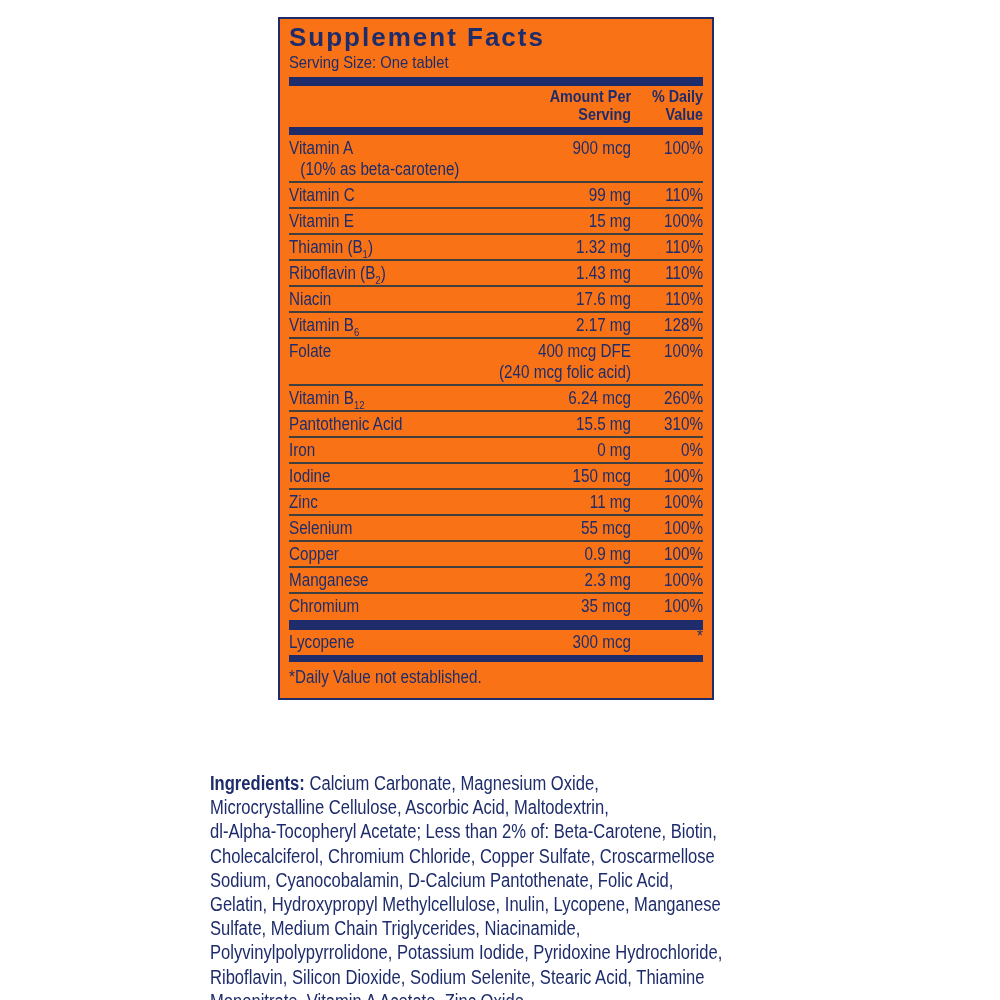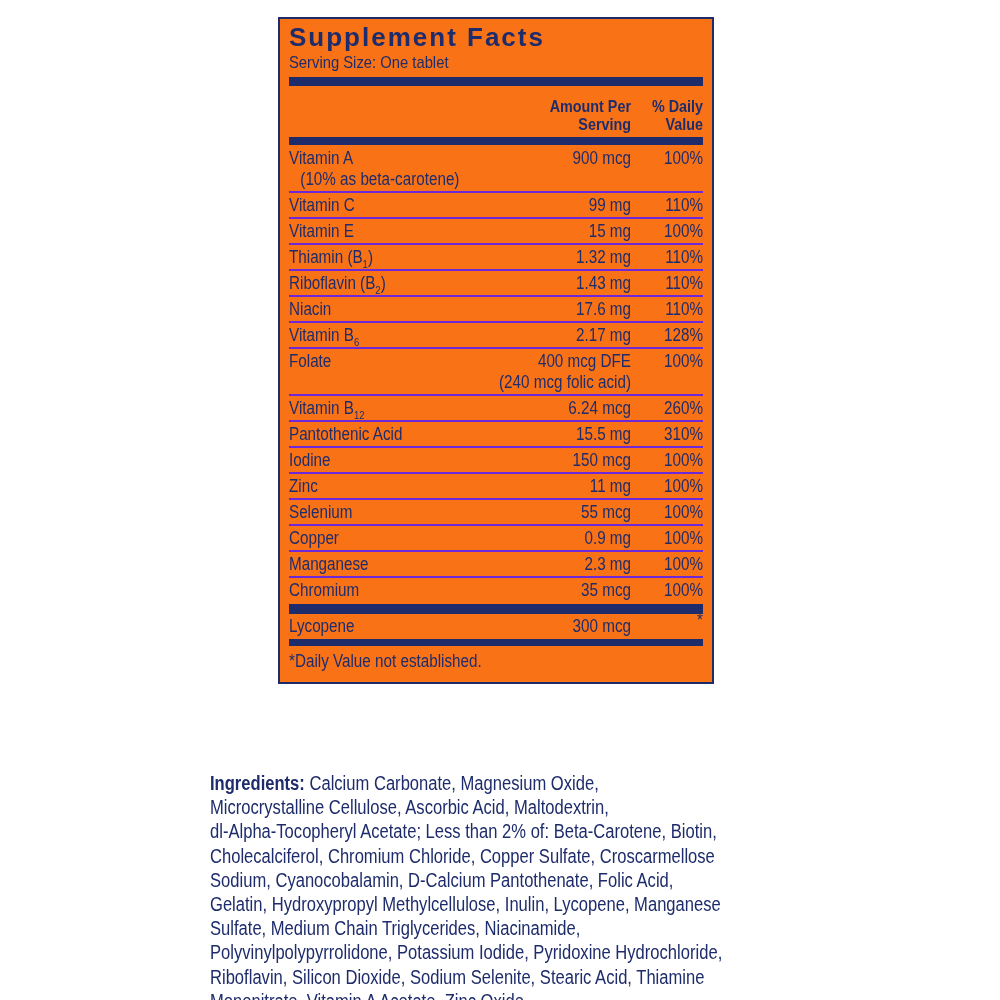--- a/index.html
+++ b/index.html
@@ -12,27 +12,27 @@
     position:absolute;left:278px;top:5px;width:436px;box-sizing:border-box;
     border:2px solid #1e2c6b;padding:3px 9px 8px;background:#f97316;margin-top:12px;
   }
   .title{font-size:26px;font-weight:800;letter-spacing:2px;line-height:31px;white-space:nowrap;}
   .serving{font-size:17px;line-height:20px;margin-bottom:4px;}
   .bar{background:#1e2c6b;}
   .bar-1{height:9px;margin:1px 0;}
   .bar-2{height:8px;margin:1px 0;}
   .bar-3{height:10px;margin:2px 0 0;}
   .bar-4{height:7px;margin:1px 0 2px;}
-  .header-row{display:flex;padding:10px 0 3px;}
+  .header-row{display:flex;padding:0 0 3px;}
   .spacer{flex:1;}
   .hdr{font-weight:bold;font-size:16.5px;line-height:18px;text-align:right;white-space:nowrap;}
   .hdr-amount{width:190px;}
   .hdr-dv{width:72px;}
   .hdr span{display:block;}
-  .row{border-top:2px solid #6d28d9;}
+  .row{border-top:2px solid #404040;}
   #rows .row:first-child{border-top:none;}
   #other-rows .row{border-top:none;}
   .row-main{display:flex;line-height:24px;font-size:17.5px;align-items:flex-end;}
   .cell{white-space:nowrap;}
   .name{flex:1;}
   .amt{width:190px;text-align:right;}
   .dv{width:72px;text-align:right;}
   .dv.super span{display:inline-block;transform:translateY(-6px);}
   .cond-l{transform:scaleX(0.87);transform-origin:0 50%;}
   .cond-r{transform:scaleX(0.87);transform-origin:100% 50%;}
@@ -132,20 +132,27 @@
       </div>
       <div class="row">
         <div class="row-main">
           <div class="cell name cond-l"><span>Pantothenic Acid</span></div>
           <div class="cell amt cond-r"><span>15.5 mg</span></div>
           <div class="cell dv cond-r"><span>310%</span></div>
         </div>
       </div>
       <div class="row">
         <div class="row-main">
+          <div class="cell name cond-l"><span>Iron</span></div>
+          <div class="cell amt cond-r"><span>0 mg</span></div>
+          <div class="cell dv cond-r"><span>0%</span></div>
+        </div>
+      </div>
+      <div class="row">
+        <div class="row-main">
           <div class="cell name cond-l"><span>Iodine</span></div>
           <div class="cell amt cond-r"><span>150 mcg</span></div>
           <div class="cell dv cond-r"><span>100%</span></div>
         </div>
       </div>
       <div class="row">
         <div class="row-main">
           <div class="cell name cond-l"><span>Zinc</span></div>
           <div class="cell amt cond-r"><span>11 mg</span></div>
           <div class="cell dv cond-r"><span>100%</span></div>

